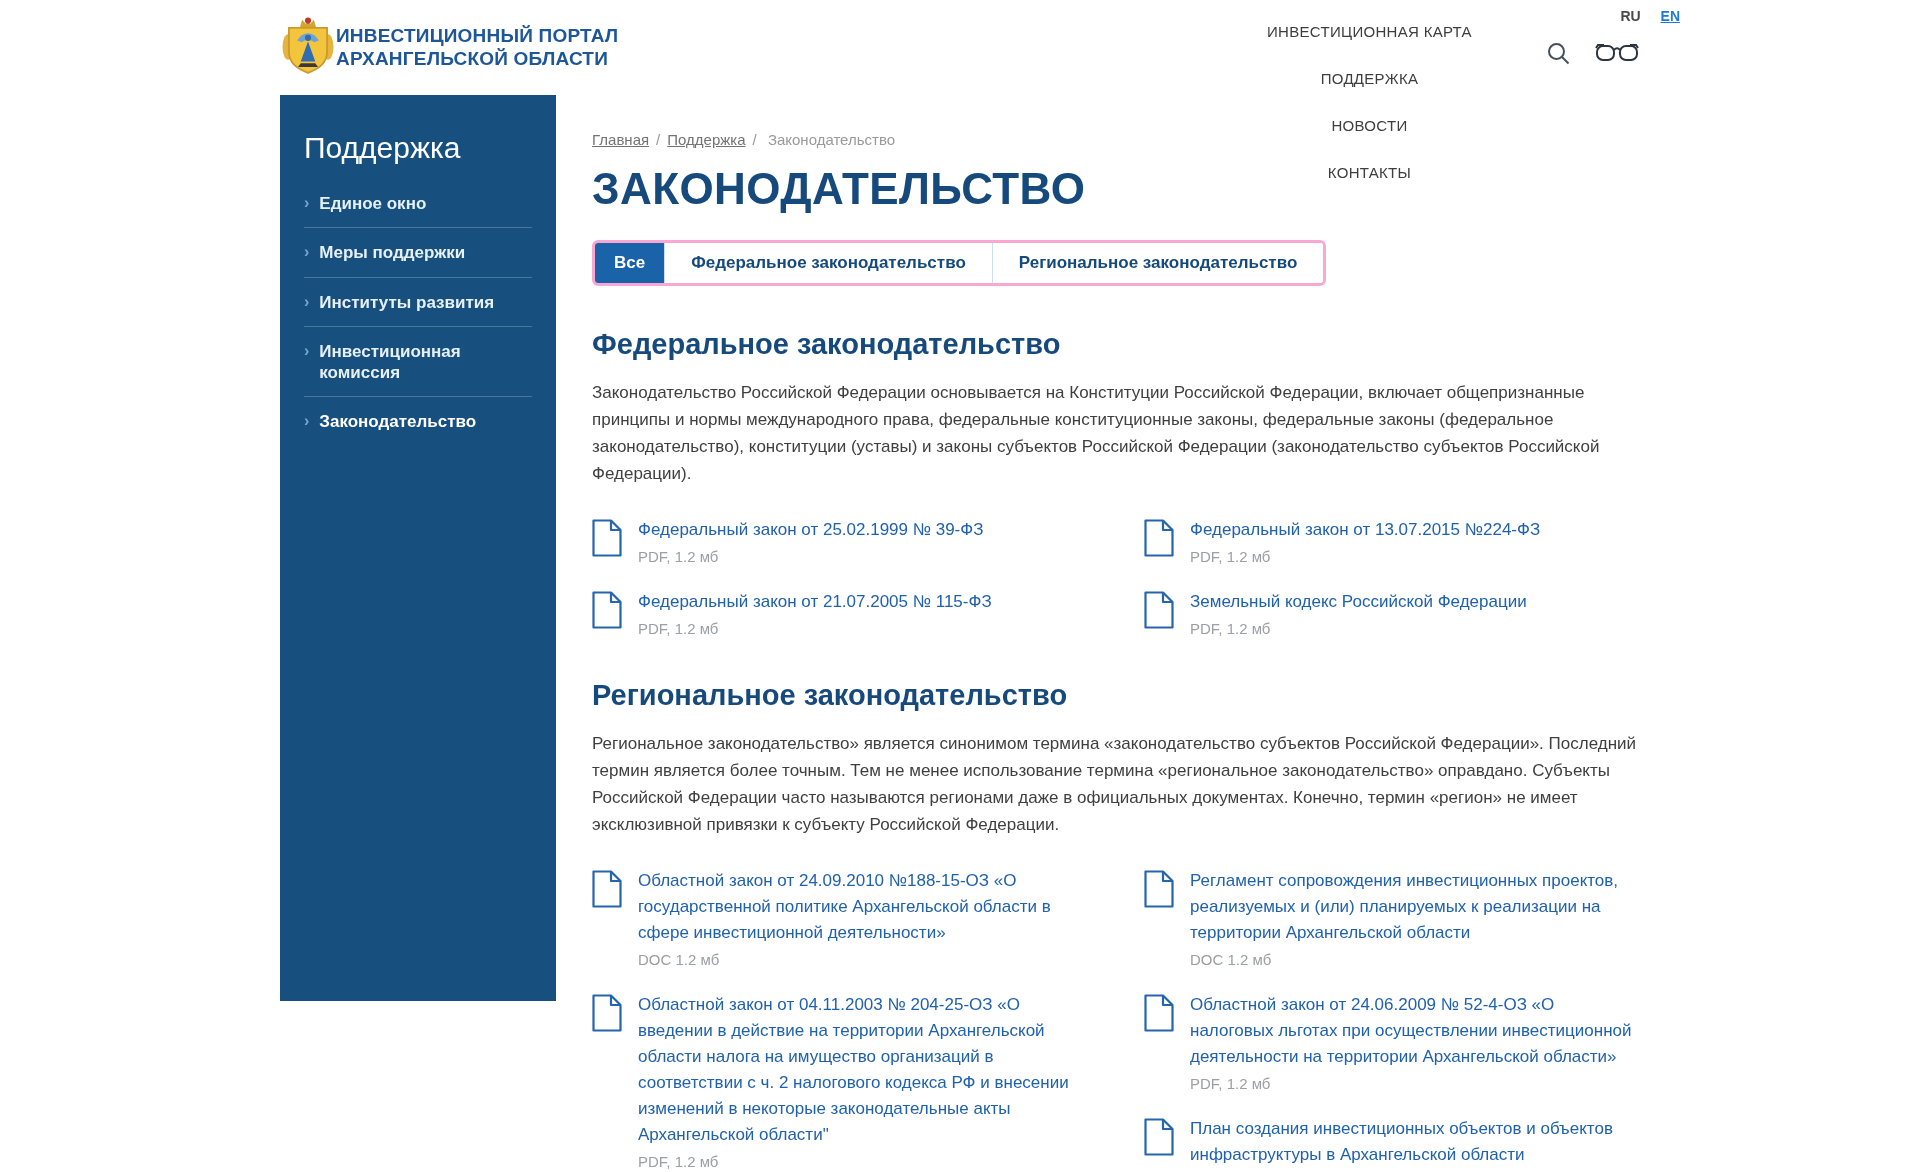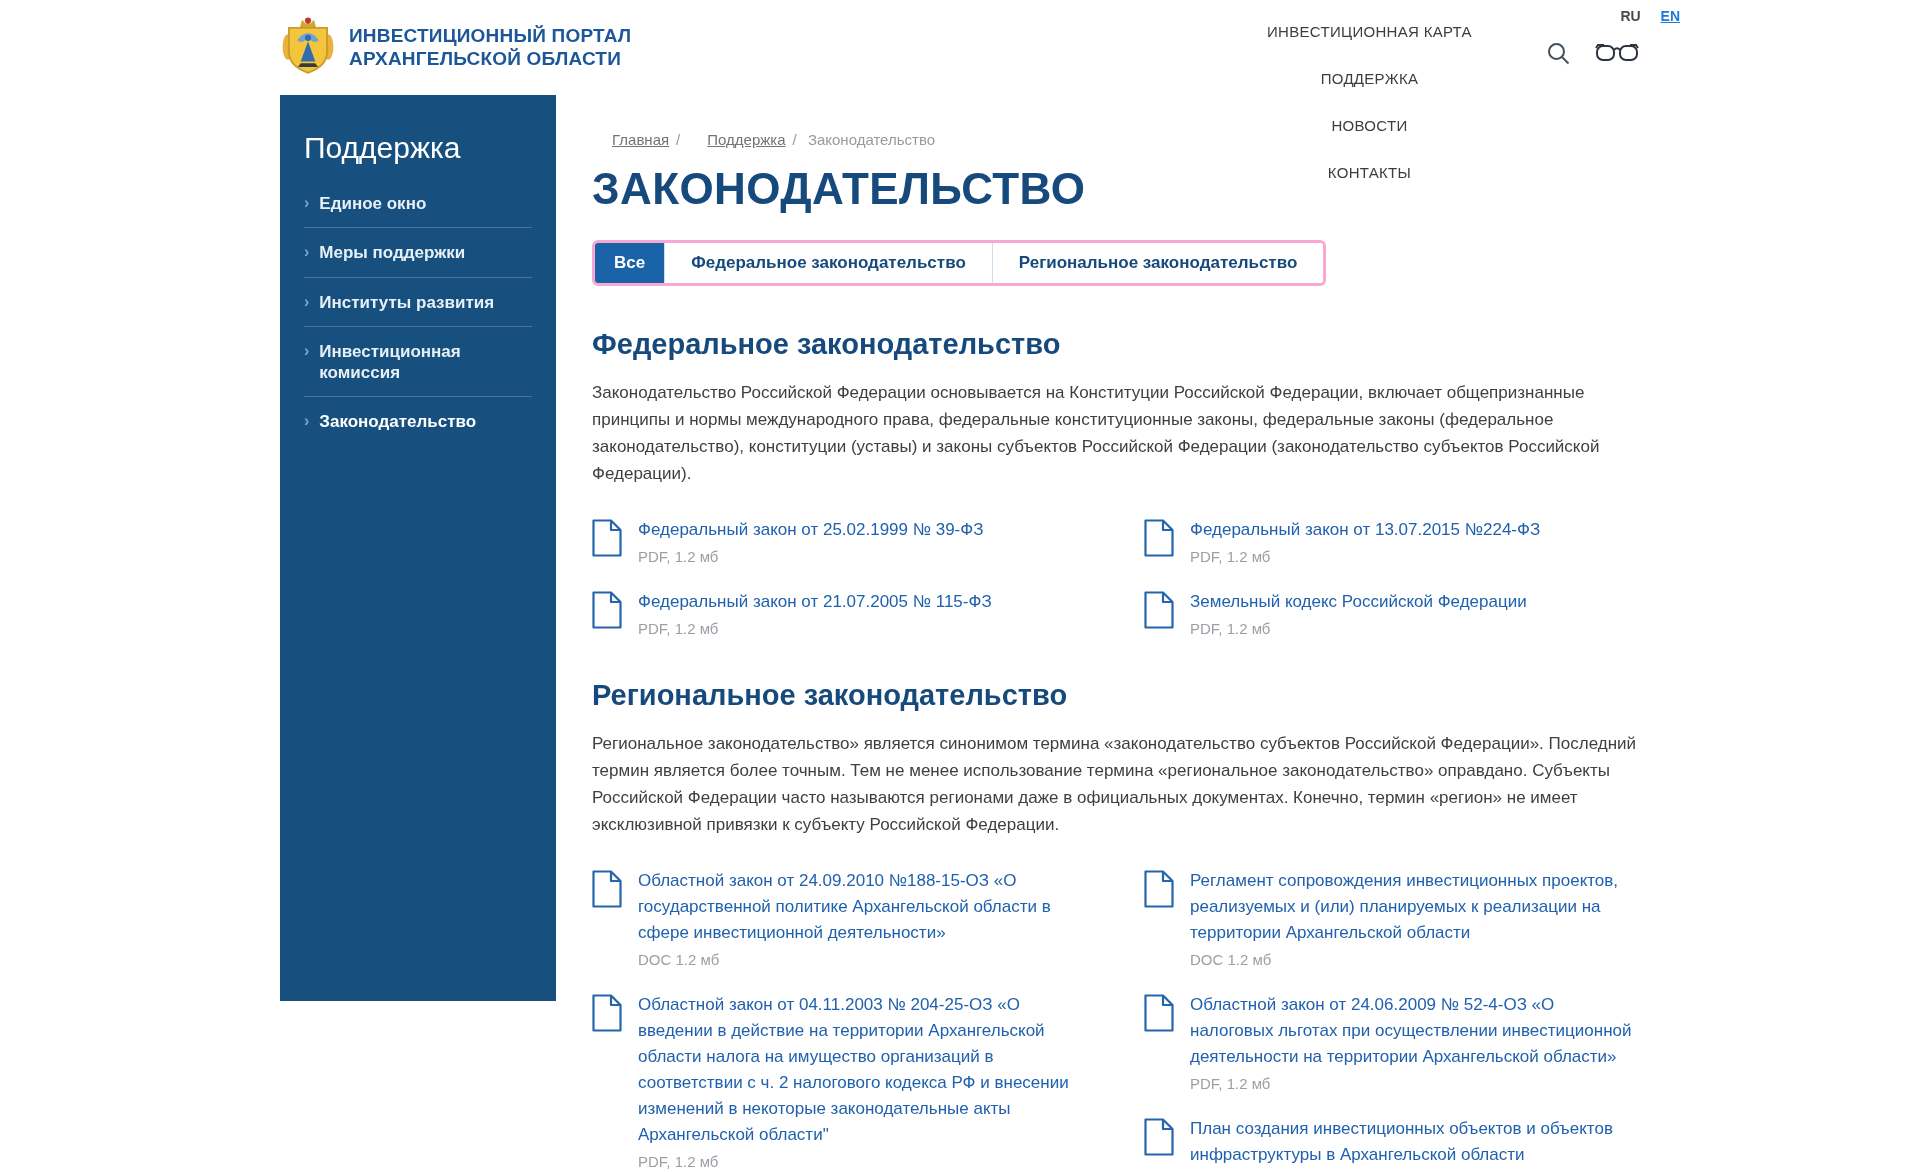--- a/index.html
+++ b/index.html
@@ -9,21 +9,21 @@
     background:#ffffff; color:#333;
     font-family:"Liberation Sans", sans-serif;
   }
   a { text-decoration:none; color:inherit; cursor:pointer; }
   .container { width:1440px; margin:0 auto; }
   .pad { padding-left:40px; padding-right:40px; }
 
   
   .site-header { height:95px; background:#fff; }
   .header-inner { position:relative; display:flex; align-items:center; height:100%; }
-  .logo { display:flex; align-items:center; gap:13px; }
+  .logo { display:flex; align-items:center; }
   .logo-text { color:#1d5799; font-weight:700; font-size:19px; line-height:1.18; letter-spacing:.2px; text-transform:uppercase; }
   .main-nav { margin-left:auto; display:flex; align-items:center; gap:30px; white-space:nowrap; margin-top:14px;flex-direction:column; }
   .nav-link { font-size:15px; color:#3d3d3d; letter-spacing:.3px; }
   .header-icons { display:flex; align-items:center; gap:24px; margin-left:36px; margin-top:14px; }
   .icon-btn { background:none; border:none; padding:0; cursor:pointer; display:flex; align-items:center; }
   .lang { position:absolute; top:8px; right:0; font-size:14px; font-weight:700; }
   .lang-ru { color:#4a4a4a; }
   .lang-en { color:#1a7ad9; margin-left:16px;text-decoration:underline; }
 
   
@@ -34,21 +34,21 @@
   .sidebar-title { font-size:30px; font-weight:400; margin:6px 0 14px; }
   .sidebar-menu { list-style:none; margin:0; padding:0; }
   .sidebar-item { display:flex; gap:10px; padding:14px 0 13px; font-size:17px; font-weight:600; color:#e7f0f8; border-bottom:1px solid rgba(255,255,255,.22); cursor:pointer; line-height:1.25; }
   .sidebar-item:last-child { border-bottom:none; }
   .sidebar-item .chev { color:#7aa6cd; font-size:16px; line-height:1.3; }
   .sidebar-item.active { color:#ffffff; font-weight:700; }
 
   
   .main { flex:1; padding:36px 0 30px 36px; min-width:0; }
   .breadcrumb { font-size:15px; color:#9a9a9a; }
-  .breadcrumb a { color:#737373; text-decoration:underline;margin-left:20px; }
+  .breadcrumb a { color:#737373; text-decoration:underline; }
   .breadcrumb .sep { margin:0 7px; color:#9a9a9a; }
   .page-title { color:#16497c; font-size:44px; font-weight:700; letter-spacing:.4px; margin:16px 0 26px; }
 
   .tabs { display:inline-flex; border:3px solid #f9a8d4; border-radius:6px; overflow:hidden; background:#fff; }
   .tab { padding:10px 26px; font-size:17px; font-weight:600; color:#16497c; background:#fff; border:none; border-right:1px solid #c9def0; cursor:pointer; font-family:inherit; }
   .tab:last-child { border-right:none; }
   .tab.active { background:#1b63a8; color:#fff; padding:10px 19px; }
 
   .section-heading { color:#16497c; font-size:29px; font-weight:700; margin:42px 0 18px; }
   .section-intro { font-size:17px; line-height:27px; color:#3f3f3f; margin:0 0 30px; max-width:1060px; }

